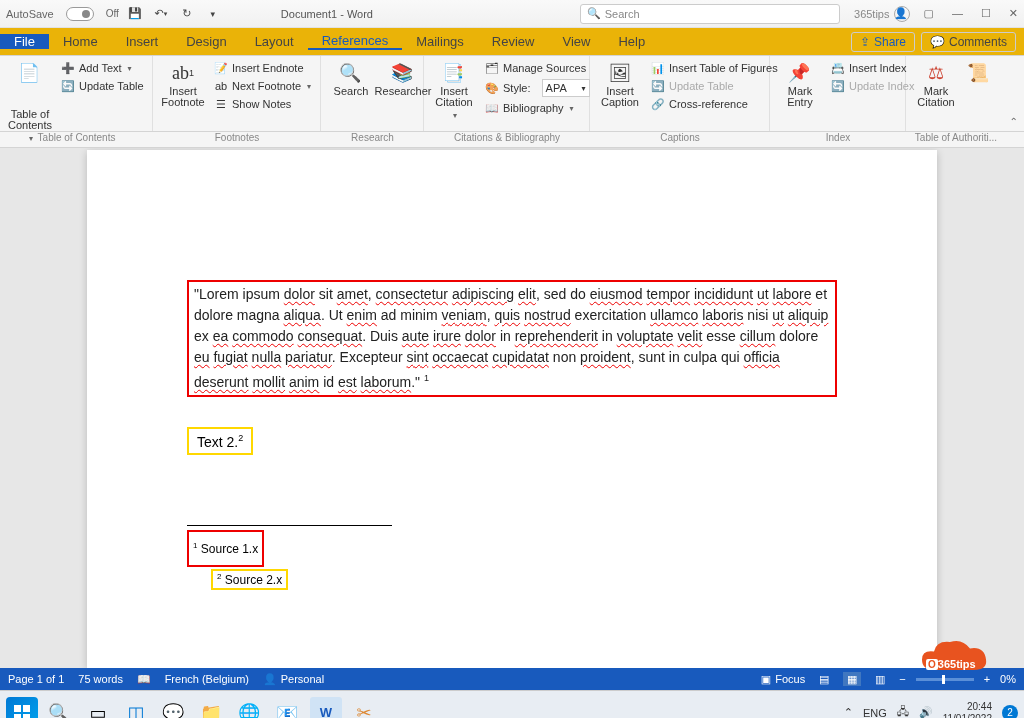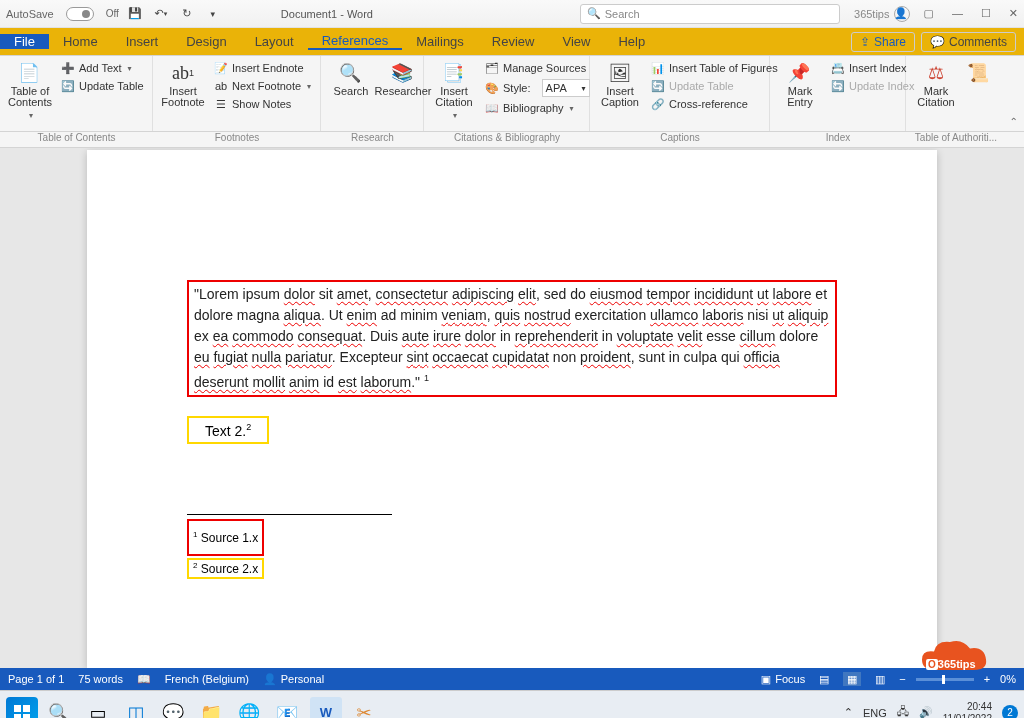--- a/index.html
+++ b/index.html
@@ -40,21 +40,21 @@
 .ribbon .chevron { display:inline-block; margin-left:2px; font-size:8px; color:#666; }
 .style-select { border:1px solid #ccc; background:#fff; height:18px; width:48px; font-size:11px; padding:0 3px; display:inline-flex; align-items:center; justify-content:space-between;}
 .collapse-rib { position:absolute; right:6px; bottom:4px; font-size:10px; color:#666;}
 .group-labels-row { height: 16px; background:#f5f5f5; border-bottom:1px solid #d4d4d4; display:flex; font-size:10px; color:#888; }
 .group-labels-row div { text-align:center; }
 
 
 .doc-area { background:#e7e7e7; height: 520px; overflow:hidden; display:flex; justify-content:center; position:relative; }
 .page { width: 850px; background:#fff; box-shadow: 0 2px 8px rgba(0,0,0,.2); margin-top:2px; padding: 130px 100px 40px 100px; position:relative; }
 .para1 { border: 2.5px solid #e00; padding: 2px 5px; font-size: 14px; line-height: 21px; color:#222; }
-.para2wrap { border:2.5px solid #ffd800; display:inline-block; padding: 4px 16px; margin-top: 9px; font-size:14px;}
+.para2wrap { border:2.5px solid #ffd800; display:inline-block; padding: 4px 8px; margin-top: 20px; font-size:14px;}
 .redwave { text-decoration: underline wavy #e00 1px; text-underline-offset:2px; }
 .sup { font-size:9px; vertical-align:super; }
 .footnote-sep { border:none; border-top:1px solid #000; width:205px; margin-top:70px; }
 .footnote { font-size:12px; margin-top:4px; }
 .fn1 { border:2.5px solid #e00; display:inline-block; padding:9px 4px;}
 .fn2 { border:2.5px solid #ffd800; display:inline-block; padding:1px 4px;}
 .fn-sup { font-size:8px; vertical-align:super;}
 
 
 .statusbar { height: 22px; background:#185abd; color:#fff; display:flex; align-items:center; font-size:11px; padding:0 8px; gap:14px; }
@@ -135,21 +135,21 @@
         <span>Comments</span>
       </div>
   </div>
 </div>
 
 <div class="ribbon">
   <div class="ribbon-group" style="width:153px;">
     <div class="body">
       <div class="big-btn">
           <div class="icon">📄</div>
-          <span style="white-space:pre-line;">Table of
+          <span style="white-space:pre-line;margin-top:23px;">Table of
 Contents</span>
           <span class="chevron">▾</span>
         </div>
       <div class="small-btns">
         <div class="small-btn">
             <span class="icon">➕</span>
             <span>Add Text</span>
             <span class="chevron">▾</span>
           </div>
         <div class="small-btn">
@@ -291,21 +291,21 @@
     <div class="para1" id="para1"><span>"Lorem ipsum </span><span class="redwave">dolor</span><span> sit </span><span class="redwave">amet</span><span>, </span><span class="redwave">consectetur</span><span> </span><span class="redwave">adipiscing</span><span> </span><span class="redwave">elit</span><span>, sed do </span><span class="redwave">eiusmod</span><span> </span><span class="redwave">tempor</span><span> </span><span class="redwave">incididunt</span><span> </span><span class="redwave">ut</span><span> </span><span class="redwave">labore</span><span> et dolore magna </span><span class="redwave">aliqua</span><span>. Ut </span><span class="redwave">enim</span><span> ad minim </span><span class="redwave">veniam</span><span>, </span><span class="redwave">quis</span><span> </span><span class="redwave">nostrud</span><span> exercitation </span><span class="redwave">ullamco</span><span> </span><span class="redwave">laboris</span><span> nisi </span><span class="redwave">ut</span><span> </span><span class="redwave">aliquip</span><span> ex </span><span class="redwave">ea</span><span> </span><span class="redwave">commodo</span><span> </span><span class="redwave">consequat</span><span>. Duis </span><span class="redwave">aute</span><span> </span><span class="redwave">irure</span><span> </span><span class="redwave">dolor</span><span> in </span><span class="redwave">reprehenderit</span><span> in </span><span class="redwave">voluptate</span><span> </span><span class="redwave">velit</span><span> esse </span><span class="redwave">cillum</span><span> dolore </span><span class="redwave">eu</span><span> </span><span class="redwave">fugiat</span><span> </span><span class="redwave">nulla</span><span> </span><span class="redwave">pariatur</span><span>. Excepteur </span><span class="redwave">sint</span><span> </span><span class="redwave">occaecat</span><span> </span><span class="redwave">cupidatat</span><span> non </span><span class="redwave">proident</span><span>, sunt in culpa qui </span><span class="redwave">officia</span><span> </span><span class="redwave">deserunt</span><span> </span><span class="redwave">mollit</span><span> </span><span class="redwave">anim</span><span> id </span><span class="redwave">est</span><span> </span><span class="redwave">laborum</span><span>." </span><span class="sup">1</span></div>
     <div style="margin-top:10px;">
       <span class="para2wrap">
         <span>Text 2.</span><span class="sup">2</span>
       </span>
     </div>
     <hr class="footnote-sep">
     <div class="footnote">
       <span class="fn1"><span class="fn-sup">1</span> <span>Source 1.x</span></span>
     </div>
-    <div class="footnote" style="margin-top:2px;">
+    <div class="footnote" style="margin-top:2px;margin-left:24px;">
       <span class="fn2"><span class="fn-sup">2</span> <span>Source 2.x</span></span>
     </div>
   </div>
 </div>
 
 <div class="statusbar">
   <span class="sb-item">Page 1 of 1</span>
   <span class="sb-item">75 words</span>
   <span class="sb-item">📖</span>
   <span class="sb-item">French (Belgium)</span>

